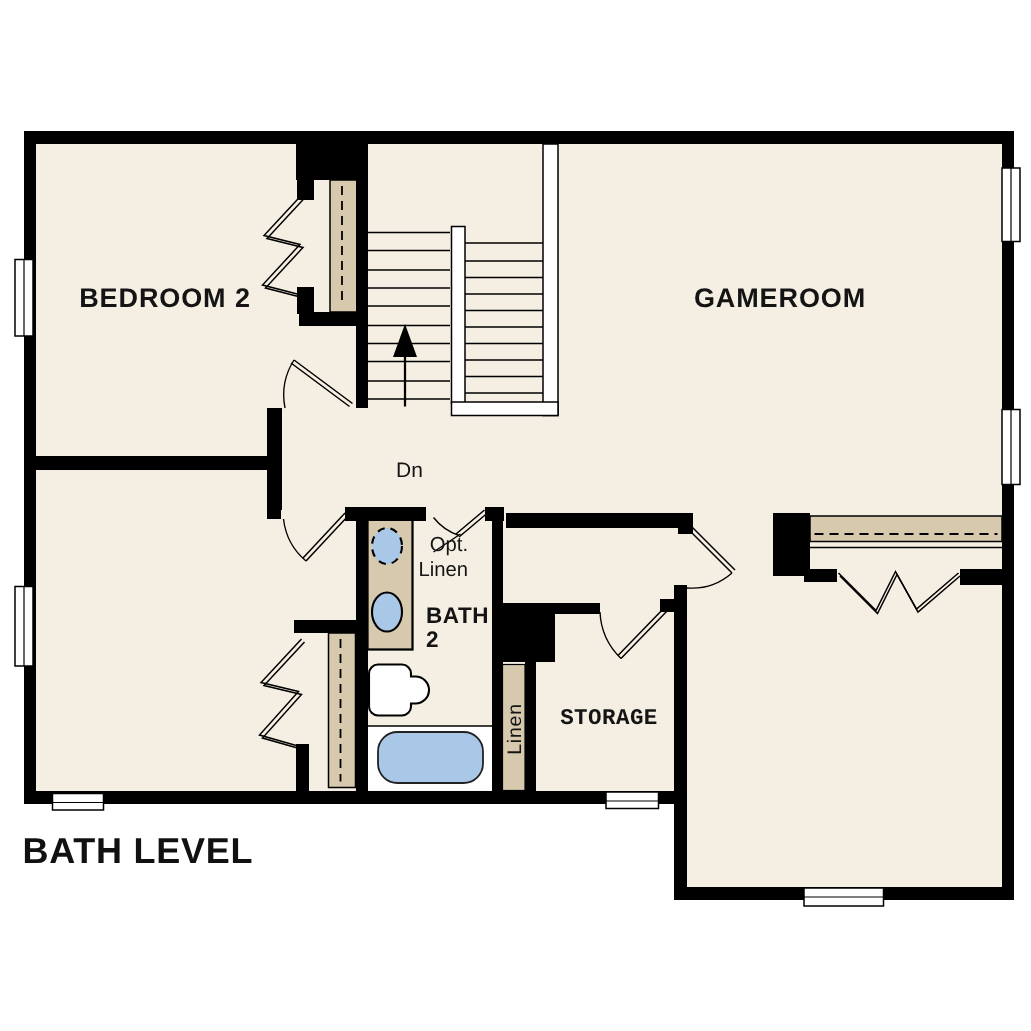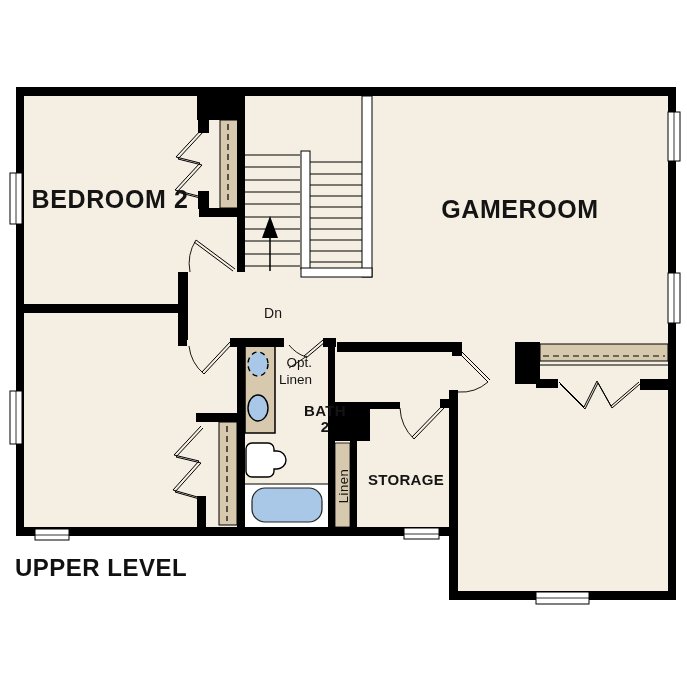--- a/index.html
+++ b/index.html
@@ -1,21 +1,21 @@
 <!DOCTYPE html>
 <html><head>
 <meta charset="utf-8">
 <style>
   html,body{margin:0;padding:0;background:#fff;}
   .stage{position:relative;width:687px;height:687px;background:#fff;overflow:hidden;
          font-family:"Liberation Sans",sans-serif;}
   .stage svg{position:absolute;left:0;top:0;}
   .lbl{position:absolute;transform:translate(-50%,-50%);white-space:nowrap;
-       color:#141414;font-weight:bold;font-size:25px;letter-spacing:.6px;}
-  .lbl-small{font-size:15px;letter-spacing:.4px;text-align:center;line-height:16px;margin-left:20px;}
+       color:#141414;font-weight:bold;font-size:18px;letter-spacing:.6px;}
+  .lbl-small{font-size:15px;letter-spacing:.4px;text-align:left;line-height:16px;}
   .lbl-storage{font-size:15px;letter-spacing:.3px;}
   .lbl-plain{font-weight:normal;font-size:14px;letter-spacing:0;}
   .lbl-optsink{position:absolute;transform:none;font-weight:normal;font-size:13.5px;
        line-height:16.5px;color:#141414;letter-spacing:0;}
   .lbl-linen{font-weight:normal;font-size:13px;letter-spacing:.5px;
        transform:translate(-50%,-50%) rotate(-90deg);}
   .lbl-title{position:absolute;transform:translateY(-50%);font-weight:bold;
        font-size:24px;letter-spacing:.5px;color:#111;}
 </style>
 </head>
@@ -155,26 +155,26 @@
   <g>
     <ellipse cx="258" cy="364" rx="10" ry="12" fill="#A9C7E7" stroke="#000" stroke-width="1.4" stroke-dasharray="5,4"></ellipse>
     <ellipse cx="258" cy="408" rx="10" ry="13" fill="#A9C7E7" stroke="#000" stroke-width="1.4"></ellipse>
     <line x1="289" y1="368" x2="307" y2="356" stroke="#000" stroke-width="0.9"></line>
     <path d="M252,443 h16 a6,6 0 0 1 6,6 v2 h3 a9,9 0 0 1 0,18 h-3 v2 a6,6 0 0 1 -6,6 h-16 a6,6 0 0 1 -6,-6 v-22 a6,6 0 0 1 6,-6 z" fill="#FFFFFF" stroke="#000" stroke-width="1.4"></path>
     <rect x="252" y="488" width="70" height="34" rx="13" ry="13" fill="#A9C7E7" stroke="#222" stroke-width="1.2"></rect>
   </g>
 </svg>
 
   <div class="lbl" style="left:110px;top:199px;">BEDROOM 2</div>
-  <div class="lbl" style="left:520px;top:209px;">GAMEROOM</div>
+  <div class="lbl" style="left:520px;top:199px;">GAMEROOM</div>
   <div class="lbl lbl-small" style="left:305px;top:419px;">
     <div>BATH</div>
     <div>2</div>
   </div>
-  <div class="lbl lbl-storage" style="left:406px;top:479px;">STORAGE</div>
+  <div class="lbl lbl-storage" style="left:406px;top:479px;font-family:Liberation Mono, monospace;">STORAGE</div>
   <div class="lbl lbl-plain" style="left:273px;top:281px;margin-top:32px;">Dn</div>
   <div class="lbl-optsink" style="left:279px;top:355px;text-align:right;">
     <div>Opt.</div>
     <div>Linen</div>
   </div>
   <div class="lbl lbl-linen" style="left:343px;top:486px;">Linen</div>
-  <div class="lbl-title" style="left:15px;top:568px;">UPPER LEVEL</div>
+  <div class="lbl-title" style="left:15px;top:568px;">BATH LEVEL</div>
 </div>
 
 </body></html>

